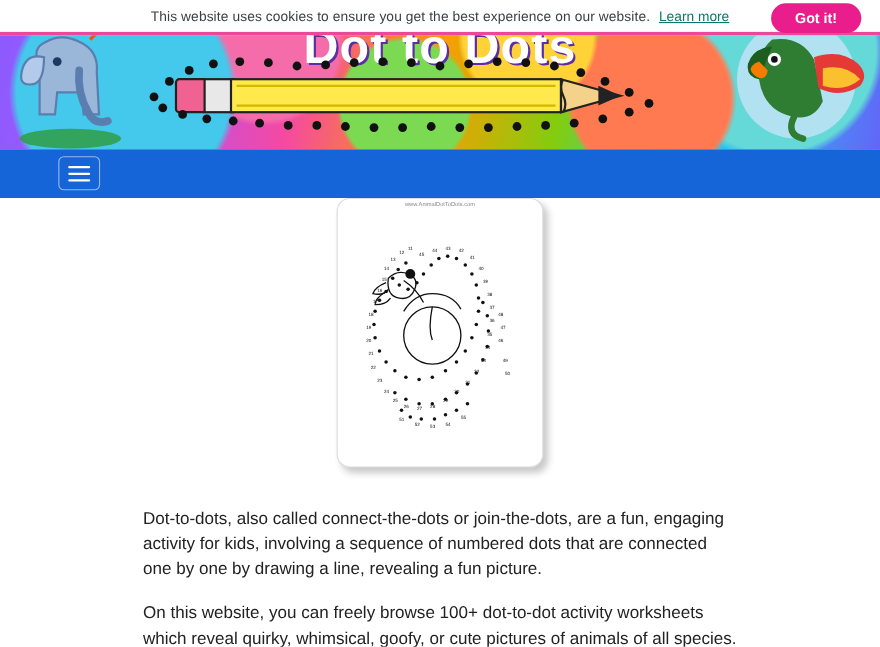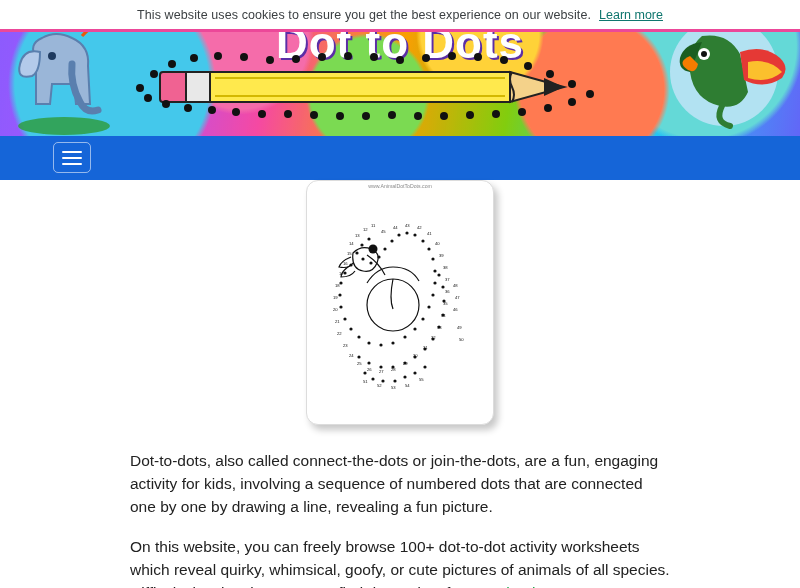--- a/index.html
+++ b/index.html
@@ -101,21 +101,21 @@
     font-family: "Liberation Sans", sans-serif;
   }
   .thumb-svg { position: absolute; top: 6px; left: 0; width: 188px; height: 236px; }
 
   .body-text {
     width: 540px; margin: 0 auto;
     padding-top: 25px;
     font-size: 15.5px; line-height: 1.47; color: #222222;
     font-family: "Liberation Sans", sans-serif;
   }
-  .body-text p { margin: 0 0 18px 0; }
+  .body-text p { margin: 11px 0 18px 0; }
   .lnk { color: #15a84a; text-decoration: none; }
 </style>
 </head>
 <body>
 
 <div class="page">
 
   <div class="banner">
     <div class="banner-grad"></div>
     <div class="banner-title">Dot to Dots</div>
@@ -190,20 +190,21 @@
           <circle cx="68" cy="56" r="4"></circle>
         <circle cx="46" cy="52" r="4"></circle>
           <circle cx="28" cy="46" r="4"></circle>
       </g>
     </svg>
   </div>
 
   <div class="cookie-bar">
     <span class="cookie-text">This website uses cookies to ensure you get the best experience on our website.</span>
     <a class="cookie-learn" href="#">Learn more</a>
+    <button class="cookie-btn">Got it!</button>
   </div>
 
   <div class="navbar">
     <button class="hamburger">
       <span></span>
       <span></span>
       <span></span>
     </button>
   </div>
 

